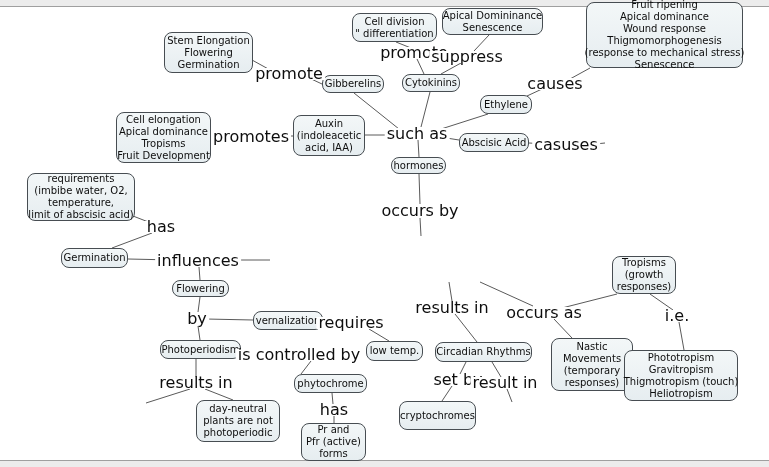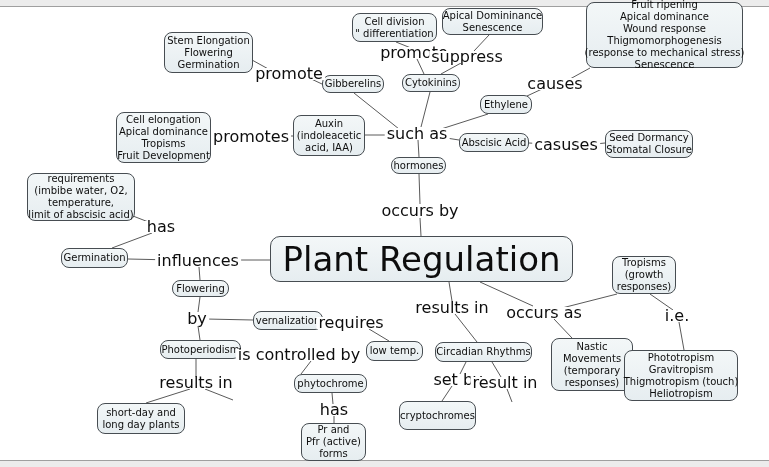--- a/index.html
+++ b/index.html
@@ -102,48 +102,46 @@
   <div class="node" style="left:402px;top:74px;width:58px;height:18px;">Cytokinins</div>
   <div class="node" style="left:480px;top:95px;width:52px;height:19px;">Ethylene</div>
   <div class="node" style="left:116px;top:112px;width:95px;height:51px;">Cell elongation
 Apical dominance
 Tropisms
 Fruit Development</div>
   <div class="node" style="left:293px;top:115px;width:72px;height:41px;">Auxin
 (indoleacetic
 acid, IAA)</div>
   <div class="node" style="left:459px;top:133px;width:70px;height:19px;">Abscisic Acid</div>
-  <div class="node" style="left:605px;top:130px;width:88px;height:28px;">Seed Dormancy
-Stomatal Closure</div>
   <div class="node" style="left:391px;top:157px;width:55px;height:17px;">hormones</div>
   <div class="node" style="left:27px;top:173px;width:108px;height:48px;">requirements
 (imbibe water, O2,
 temperature,
 limit of abscisic acid)</div>
   <div class="node" style="left:61px;top:248px;width:67px;height:20px;">Germination</div>
-  <div class="node title" style="left:270px;top:236px;width:303px;height:46px;">Plant Regulation</div>
   <div class="node" style="left:172px;top:280px;width:57px;height:17px;">Flowering</div>
   <div class="node" style="left:612px;top:256px;width:64px;height:38px;">Tropisms
 (growth
 responses)</div>
   <div class="node" style="left:253px;top:311px;width:70px;height:19px;">vernalization</div>
   <div class="node" style="left:366px;top:341px;width:57px;height:20px;">low temp.</div>
   <div class="node" style="left:435px;top:342px;width:97px;height:20px;">Circadian Rhythms</div>
   <div class="node" style="left:551px;top:338px;width:82px;height:53px;">Nastic
 Movements
 (temporary
 responses)</div>
   <div class="node" style="left:624px;top:350px;width:114px;height:51px;">Phototropism
 Gravitropism
 Thigmotropism (touch)
 Heliotropism</div>
   <div class="node" style="left:160px;top:340px;width:81px;height:19px;">Photoperiodism</div>
   <div class="node" style="left:294px;top:374px;width:73px;height:19px;">phytochrome</div>
-  <div class="node" style="left:97px;top:403px;width:88px;height:31px;">short-day and
-long day plants</div>
+  <div class="node" style="left:196px;top:400px;width:84px;height:42px;">day-neutral
+plants are not
+photoperiodic</div>
   <div class="node" style="left:399px;top:401px;width:77px;height:29px;">cryptochromes</div>
   <div class="node" style="left:301px;top:423px;width:65px;height:38px;">Pr and
 Pfr (active)
 forms</div>
 
   <div class="lbl" style="left:289px;top:74px;">promote</div>
   <div class="lbl" style="left:414px;top:53px;">promote</div>
   <div class="lbl" style="left:467px;top:57px;">suppress</div>
   <div class="lbl" style="left:555px;top:84px;">causes</div>
   <div class="lbl" style="left:251px;top:137px;">promotes</div>

